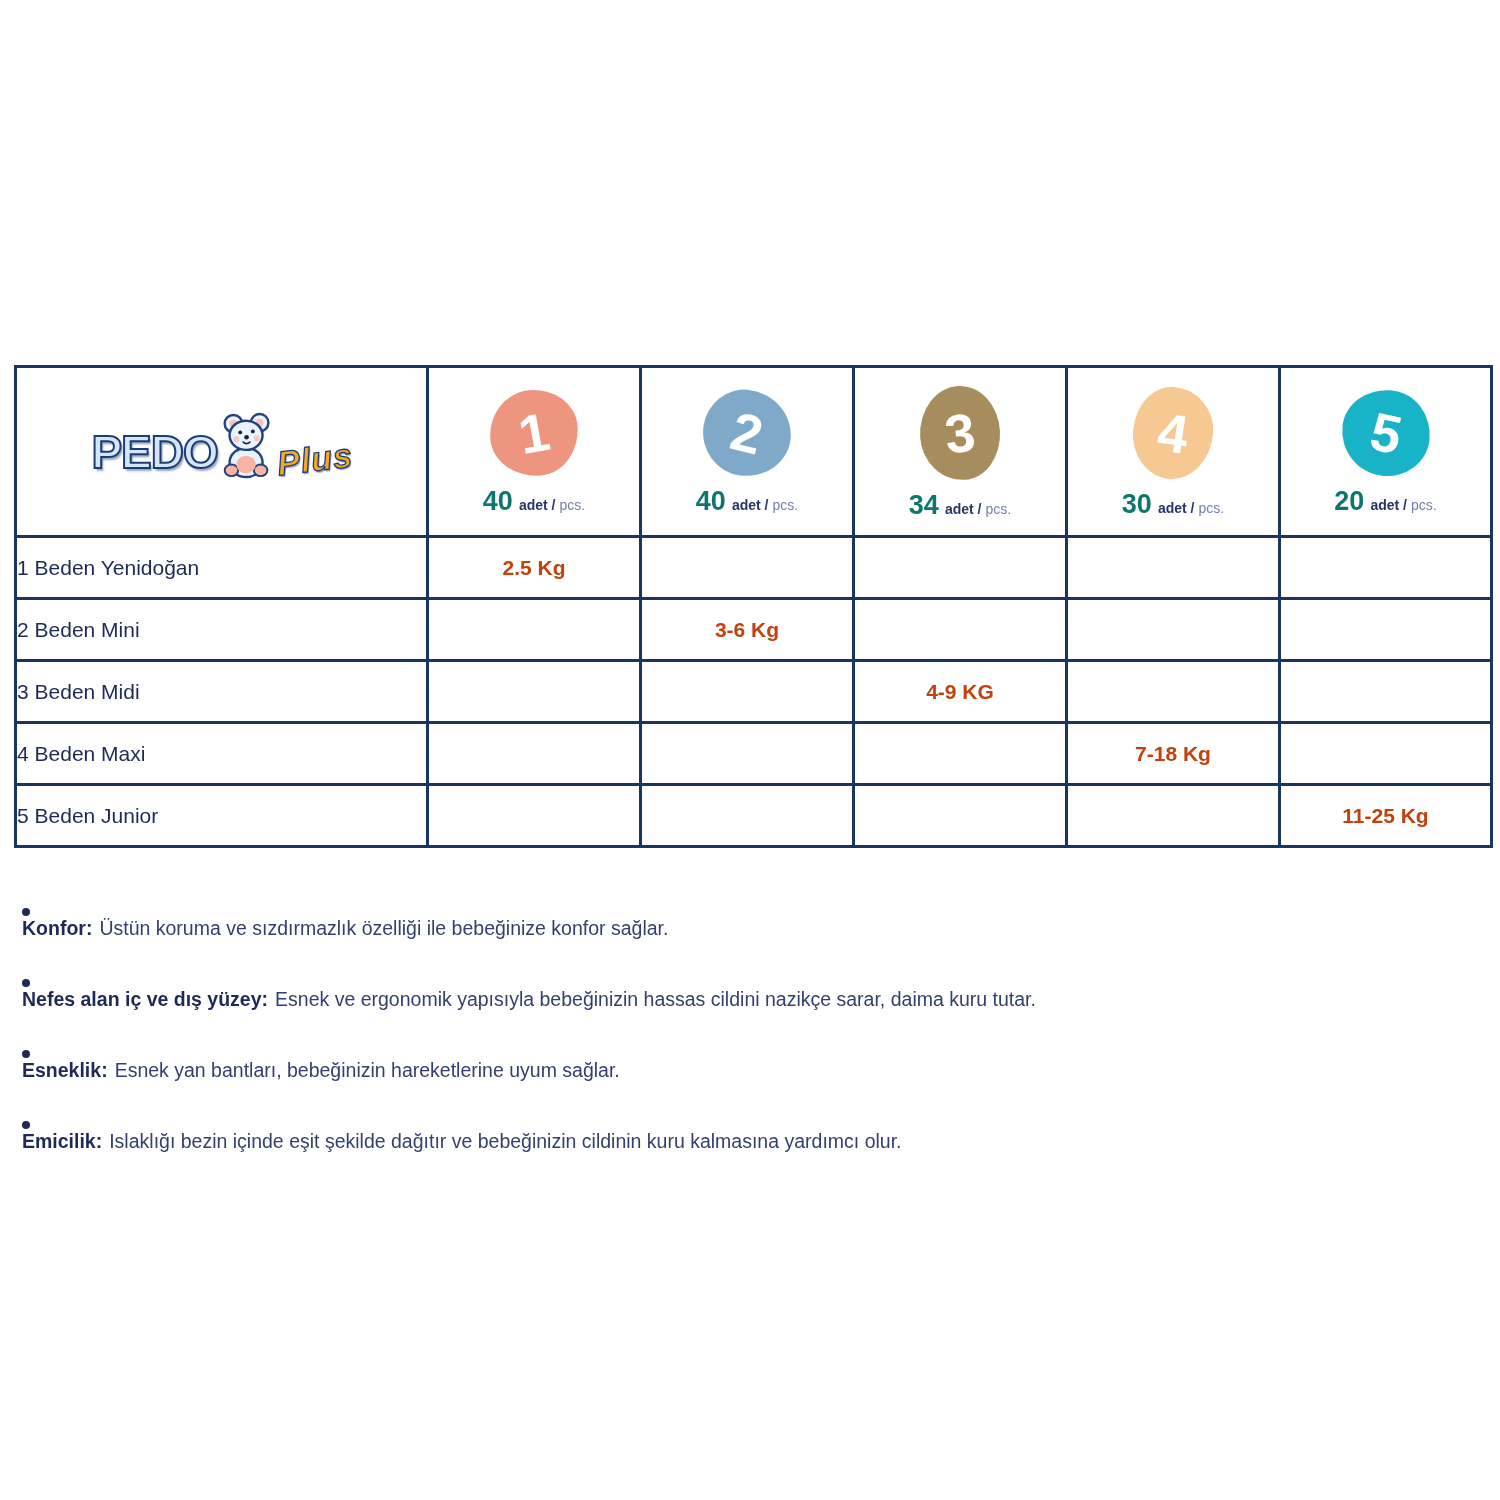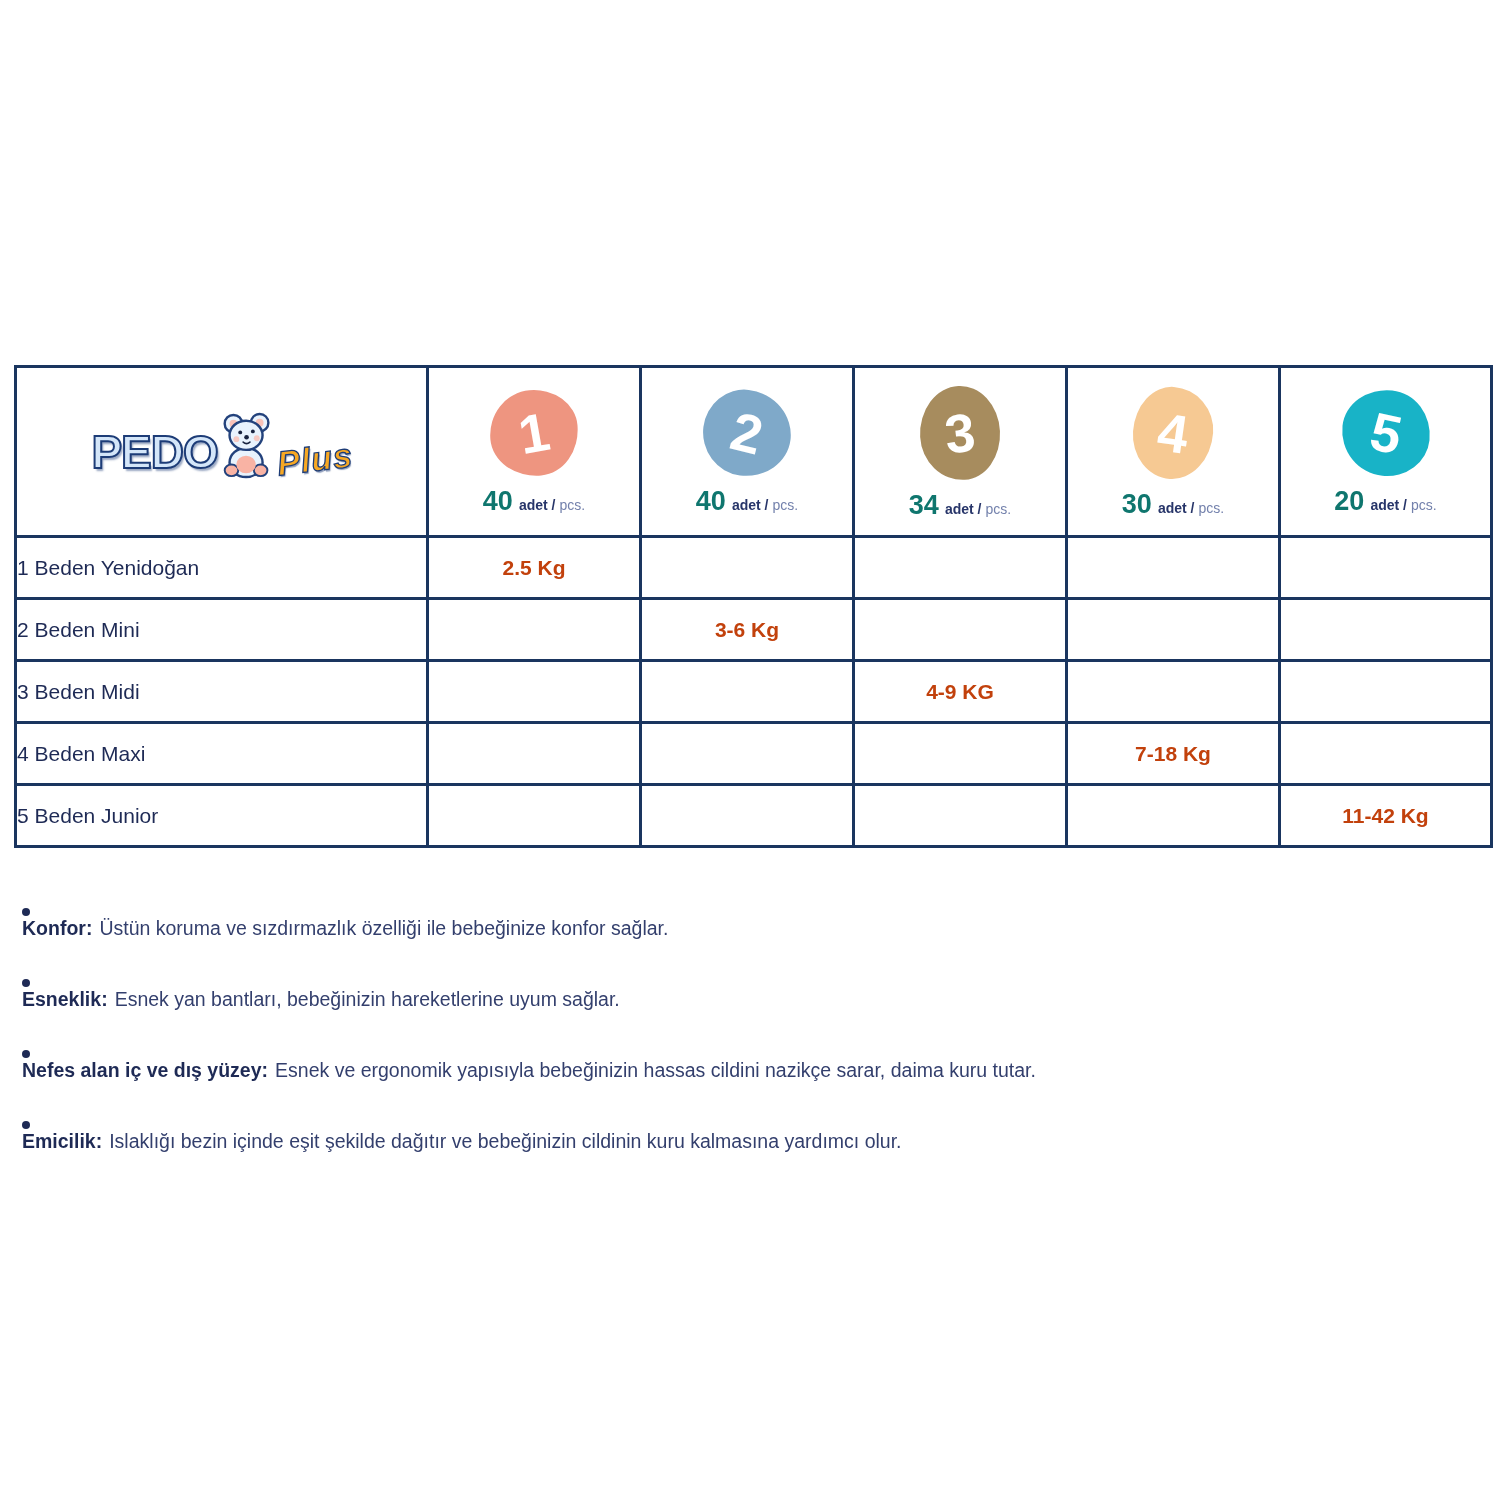--- a/index.html
+++ b/index.html
@@ -298,37 +298,37 @@
       <td class="value-cell"></td>
       <td class="value-cell">7-18 Kg</td>
       <td class="value-cell"></td>
     </tr>
     <tr class="data-row">
       <td class="label-cell">5 Beden Junior</td>
       <td class="value-cell"></td>
       <td class="value-cell"></td>
       <td class="value-cell"></td>
       <td class="value-cell"></td>
-      <td class="value-cell">11-42 Kg</td>
+      <td class="value-cell">11-25 Kg</td>
     </tr>
   </tbody>
     </table>
 
   <ul class="features">
     <li class="feature-item">
       <span class="bullet-dot"></span>
       <span><span class="feature-label">Konfor:</span><span class="feature-text">Üstün koruma ve sızdırmazlık özelliği ile bebeğinize konfor sağlar.</span></span>
     </li>
     <li class="feature-item">
       <span class="bullet-dot"></span>
-      <span><span class="feature-label">Esneklik:</span><span class="feature-text">Esnek yan bantları, bebeğinizin hareketlerine uyum sağlar.</span></span>
+      <span><span class="feature-label">Nefes alan iç ve dış yüzey:</span><span class="feature-text">Esnek ve ergonomik yapısıyla bebeğinizin hassas cildini nazikçe sarar, daima kuru tutar.</span></span>
     </li>
     <li class="feature-item">
       <span class="bullet-dot"></span>
-      <span><span class="feature-label">Nefes alan iç ve dış yüzey:</span><span class="feature-text">Esnek ve ergonomik yapısıyla bebeğinizin hassas cildini nazikçe sarar, daima kuru tutar.</span></span>
+      <span><span class="feature-label">Esneklik:</span><span class="feature-text">Esnek yan bantları, bebeğinizin hareketlerine uyum sağlar.</span></span>
     </li>
     <li class="feature-item">
       <span class="bullet-dot"></span>
       <span><span class="feature-label">Emicilik:</span><span class="feature-text">Islaklığı bezin içinde eşit şekilde dağıtır ve bebeğinizin cildinin kuru kalmasına yardımcı olur.</span></span>
     </li>
   </ul>
 
 </div>
 
 </body></html>

